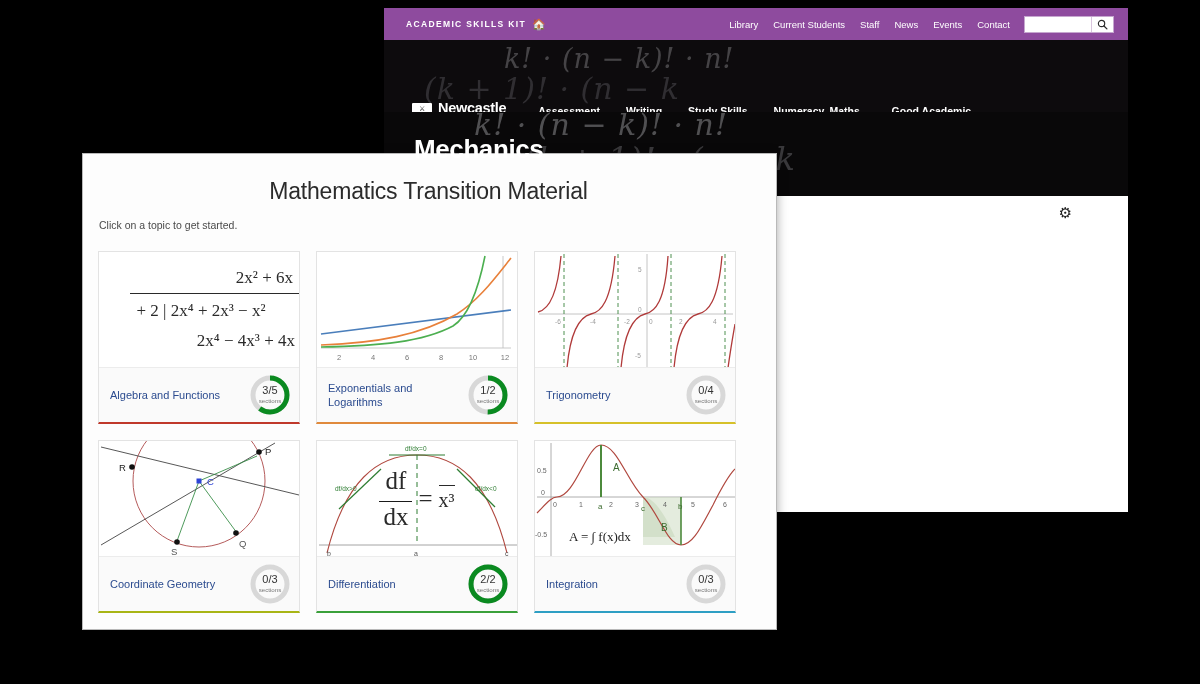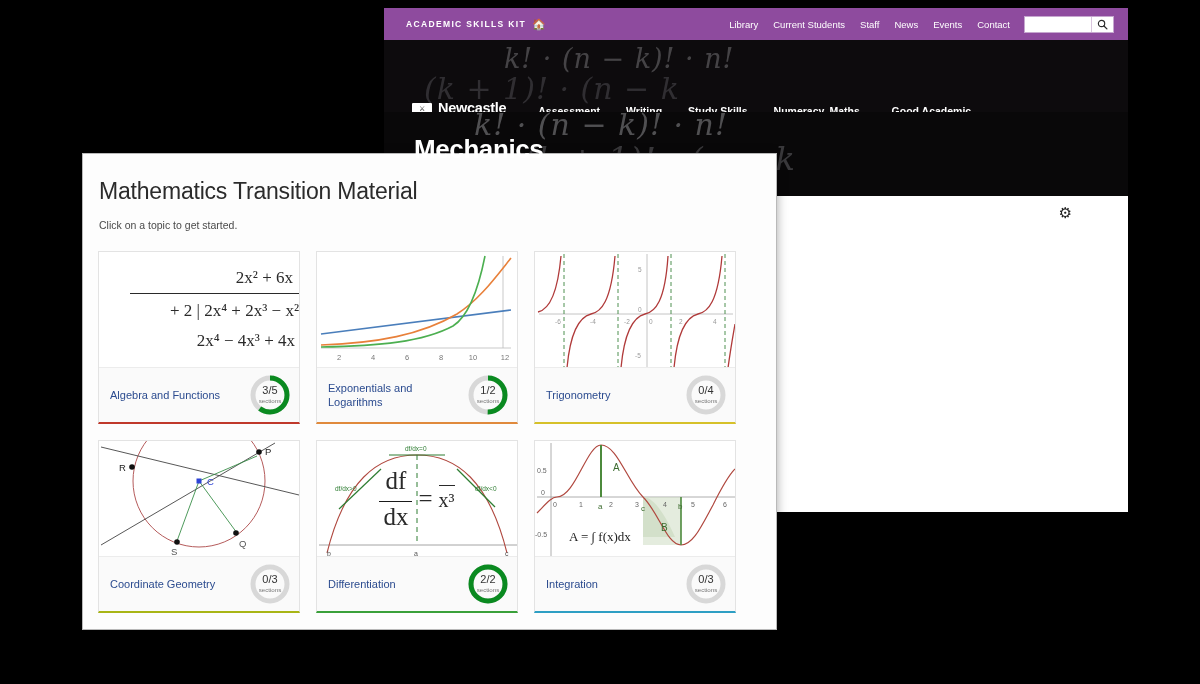--- a/index.html
+++ b/index.html
@@ -142,20 +142,21 @@
     width: 695px; height: 477px;
     background: #fdfdfd;
     border: 1px solid #b9b9b9;
     box-shadow: 0 2px 10px rgba(0,0,0,0.35);
     overflow: hidden;
   }
   .fg-inner { padding: 14px 18px 0 15px; }
   .fg-title {
     font-size: 23px; font-weight: 400; color: #2b2b2b; letter-spacing: -0.2px;
     margin: 10px 0 0 1px;
+    text-align: center;
   }
   .fg-sub { font-size: 10.5px; color: #4a4a4a; margin: 14px 0 0 1px; }
 
   .card-grid {
     display: grid; grid-template-columns: repeat(3, 202px);
     gap: 16px 16px; margin-top: 20px;
   }
   .card {
     background: #fafafa;
     border: 1px solid #e3e3e3;
@@ -303,21 +304,21 @@
 
   <div id="fg-window">
     <div class="fg-inner">
       <div class="fg-title">Mathematics Transition Material</div>
       <div class="fg-sub">Click on a topic to get started.</div>
 
       <div class="card-grid">
 
         <div class="card" style="border-bottom-color:#c0392b">
           <div class="card-thumb">
-            <div class="ov-math" style="flex-direction:column;align-items:flex-end;padding-left:4px;font-size:17px;line-height:30px;">
+            <div class="ov-math" style="flex-direction:column;align-items:center;padding-left:4px;font-size:17px;line-height:30px;">
               <span style="align-self:flex-end;padding-right:6px">2x² + 6x</span>
               <span style="border-top:1.2px solid #2a2a2a;padding-top:2px;width:86%;align-self:flex-end;"></span>
               <span>+ 2 | 2x⁴ + 2x³ − x²</span>
               <span style="align-self:flex-end;padding-right:4px">2x⁴ − 4x³ + 4x</span>
             </div>
           </div>
           <div class="card-foot">
             <div class="card-label">Algebra and Functions</div>
             <div class="ring">
               <svg width="42" height="42" viewBox="0 0 42 42">

